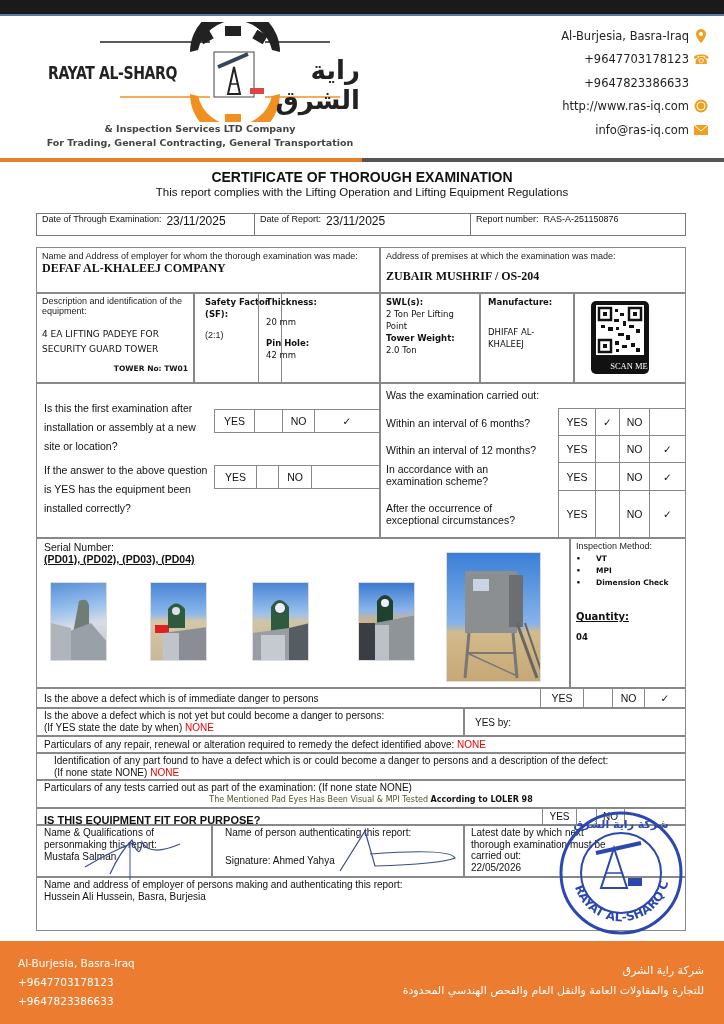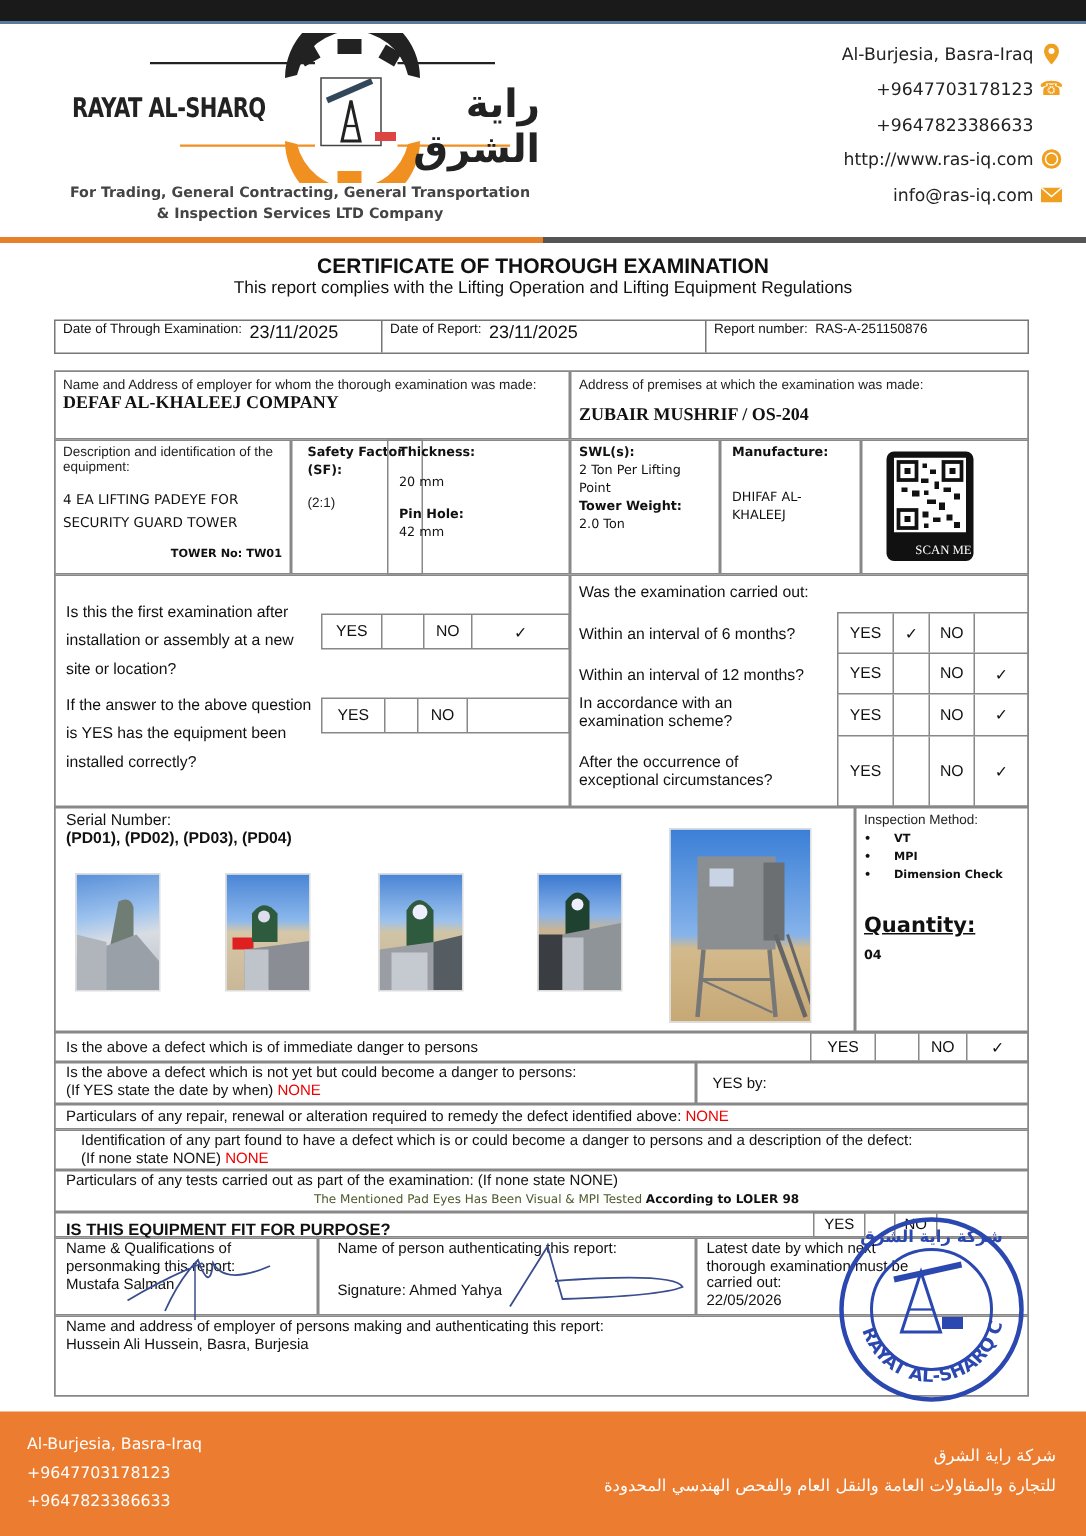--- a/index.html
+++ b/index.html
@@ -66,22 +66,22 @@
     <rect x="185" y="92" width="16" height="8" fill="#f09020"></rect>
     <rect x="174" y="30" width="40" height="45" fill="none" stroke="#444" stroke-width="1"></rect>
     <line x1="178" y1="45" x2="208" y2="32" stroke="#33475b" stroke-width="4"></line>
     <path d="M188 72 L194 45 L200 72 Z" fill="none" stroke="#222" stroke-width="2"></path>
     <line x1="190" y1="62" x2="198" y2="62" stroke="#222" stroke-width="1.5"></line>
     <rect x="210" y="66" width="14" height="6" fill="#d44"></rect>
   </svg>
   <div class="logo-text">RAYAT AL-SHARQ</div>
   <div class="logo-arabic">راية الشرق</div>
   <div class="tagline">
+    <div>&amp; Inspection Services LTD Company</div>
     <div>For Trading, General Contracting, General Transportation</div>
-    <div>&amp; Inspection Services LTD Company</div>
   </div>
 </div>
 
 <div class="contact">
   <div class="contact-row">
     <span>Al-Burjesia, Basra-Iraq</span>
     <span class="ic">
       <svg width="12" height="14">
           <path d="M6 0 A5 5 0 0 1 11 5 C11 9 6 14 6 14 C6 14 1 9 1 5 A5 5 0 0 1 6 0 Z" fill="#f0a020"></path>
           <circle cx="6" cy="5" r="2" fill="#fff"></circle>
@@ -248,21 +248,21 @@
 </div>
 <div class="yn" style="left:558px;top:491px;width:128px;height:47px;border-top:none;">
   <div style="width:37px">YES</div>
   <div style="width:24px"></div>
   <div style="width:30px">NO</div>
   <div style="flex:1">✓</div>
 </div>
 
 <div class="box" style="left:36px;top:538px;width:534px;height:150px;">
   <div style="position:absolute;left:7px;top:2px;font-size:10.5px;line-height:12px;">Serial Number:</div>
-  <div style="position:absolute;left:7px;top:14px;font-size:10.5px;font-weight:bold;">(PD01), (PD02), (PD03), (PD04)</div>
+  <div style="position:absolute;left:7px;top:14px;font-size:10.5px;font-weight:bold;text-decoration:underline;">(PD01), (PD02), (PD03), (PD04)</div>
 </div>
 <div class="photo" style="left:50px;top:582px;width:57px;height:79px;background:linear-gradient(170deg,#5a90d8 0%,#9cc2ee 35%,#d8dde4 55%,#b8bcc2 100%);">
   <svg width="57" height="79">
       <path d="M22 50 L28 18 Q36 14 38 22 L38 50 Z" fill="#6f7d74"></path>
       <path d="M0 55 L40 40 L57 60 L57 79 L0 79 Z" fill="#9aa0a8"></path>
       <path d="M0 40 L20 45 L20 79 L0 79 Z" fill="#b0b5bc"></path>
     </svg>
 </div>
 <div class="photo" style="left:150px;top:582px;width:57px;height:79px;background:linear-gradient(180deg,#4a85d5 0%,#8cb8ec 40%,#d6c7a8 50%,#c9b898 100%);">
   <svg width="57" height="79">
@@ -305,21 +305,21 @@
     </svg>
 </div>
 
 <div class="box" style="left:570px;top:538px;width:116px;height:150px;padding:2px 5px;">
   <div class="lbl">Inspection Method:</div>
   <ul style="list-style:none;margin-top:2px;">
     <li class="cal calb" style="font-size:7.5px;line-height:12px;"><span style="display:inline-block;width:20px">•</span><span>VT</span></li>
     <li class="cal calb" style="font-size:7.5px;line-height:12px;"><span style="display:inline-block;width:20px">•</span><span>MPI</span></li>
     <li class="cal calb" style="font-size:7.5px;line-height:12px;"><span style="display:inline-block;width:20px">•</span><span>Dimension Check</span></li>
   </ul>
-  <div class="cal calb" style="margin-top:22px;font-size:14px;text-decoration:underline;">Quantity:</div>
+  <div class="cal calb" style="margin-top:22px;font-size:10px;text-decoration:underline;">Quantity:</div>
   <div class="cal calb" style="margin-top:8px;">04</div>
 </div>
 
 <div class="box" style="left:36px;top:688px;width:650px;height:20px;">
   <div style="position:absolute;left:7px;top:4px;font-size:10px;">Is the above a defect which is of immediate danger to persons</div>
 </div>
 <div class="yn" style="left:540px;top:688px;width:146px;height:20px;">
   <div style="width:43px">YES</div>
   <div style="width:29px"></div>
   <div style="width:32px">NO</div>

